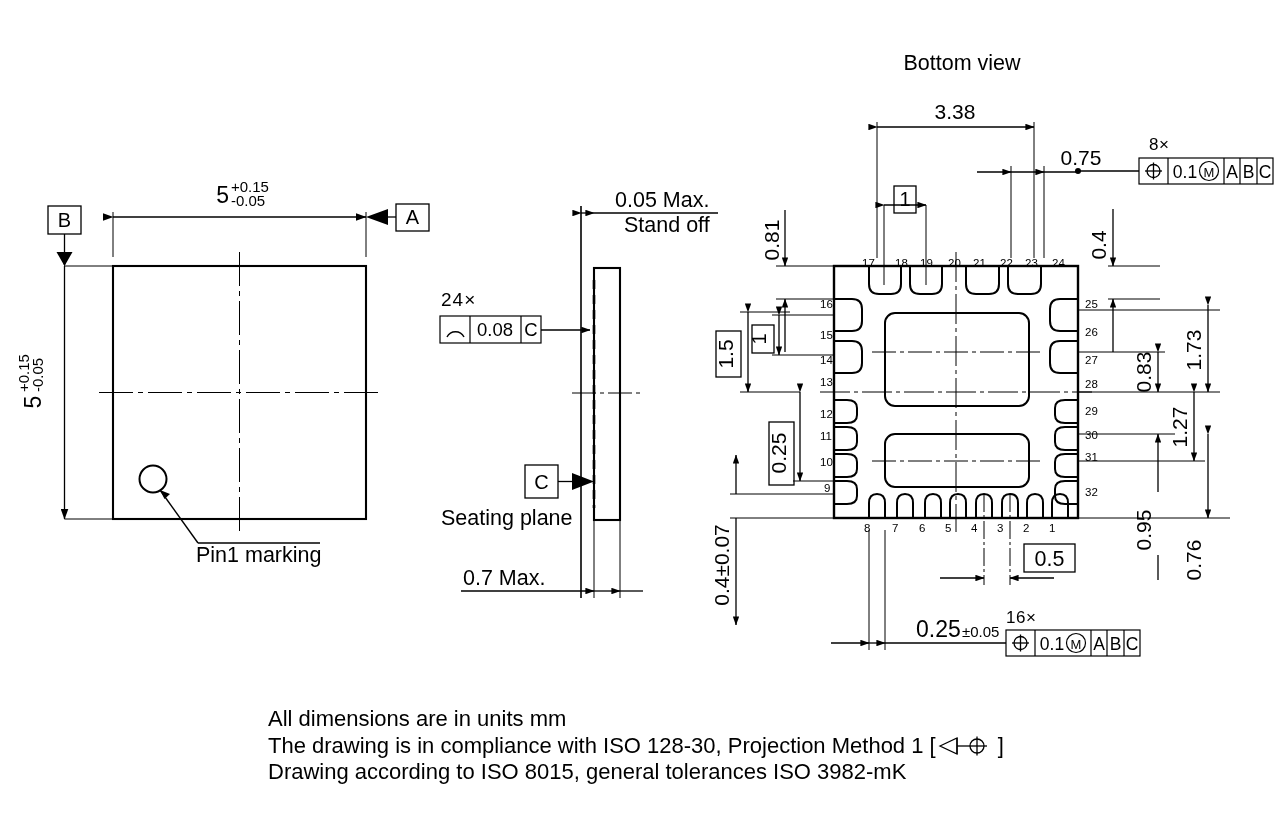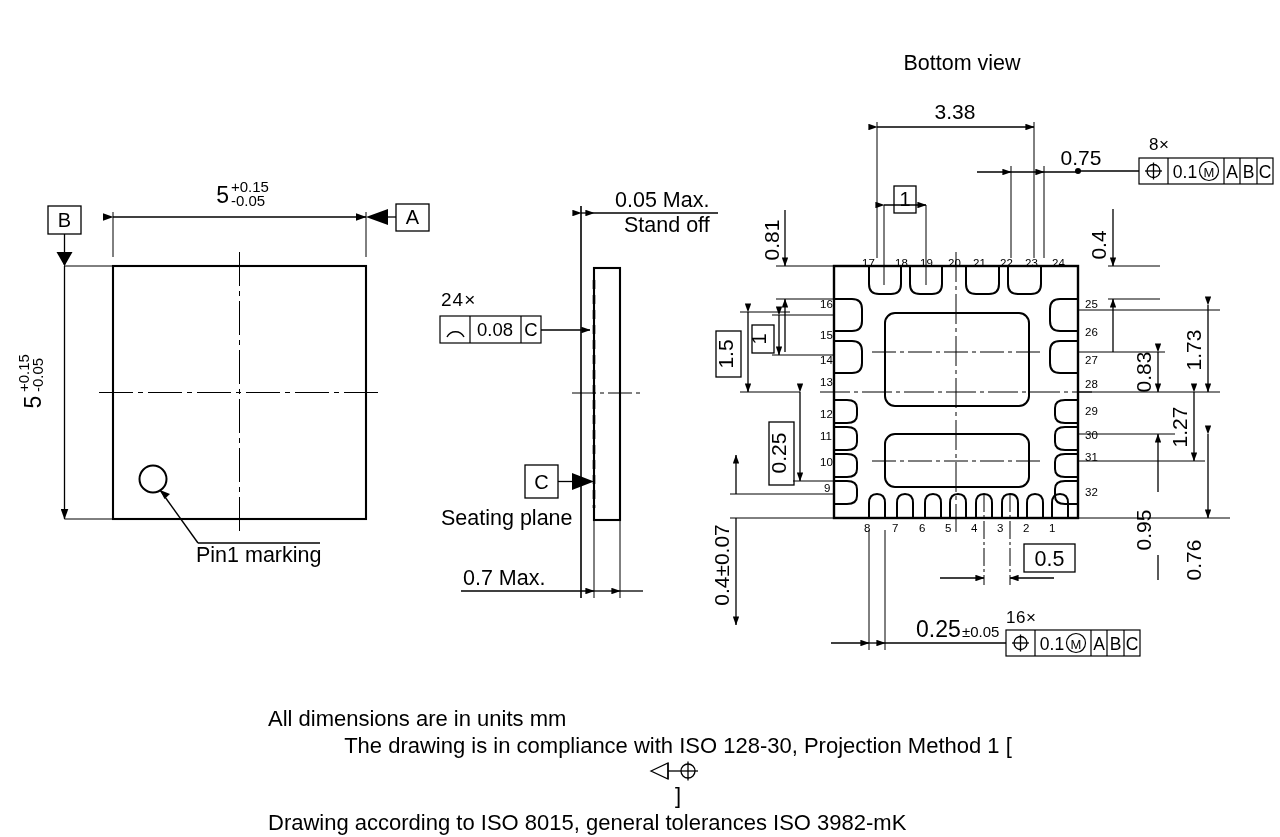--- a/index.html
+++ b/index.html
@@ -4,21 +4,21 @@
 <title>Package Mechanical Drawing</title>
 <style>
   html,body{margin:0;padding:0;background:#ffffff;}
   body{width:1280px;height:837px;position:relative;overflow:hidden;
        font-family:"Liberation Sans","DejaVu Sans",sans-serif;color:#000;}
   #sheet{position:absolute;left:0;top:0;width:1280px;height:837px;}
   svg{display:block;}
   text{font-family:"Liberation Sans","DejaVu Sans",sans-serif;fill:#000;}
   .notes{position:absolute;left:268px;top:706px;width:820px;}
   .note-line{font-size:22px;line-height:26.5px;white-space:nowrap;color:#000;}
-  .note-row{display:flex;align-items:center;gap:0px;flex-direction:column;}
+  .note-row{display:flex;align-items:center;gap:0px;}
 </style>
 </head>
 <body>
 
 <div id="sheet">
 
 <svg width="1280" height="837" viewBox="0 0 1280 837">
   <defs>
     <marker id="ah" markerWidth="11" markerHeight="8" refX="10.5" refY="4" orient="auto" markerUnits="userSpaceOnUse">
       <path d="M0,0 L11,4 L0,8 Z" fill="#000"></path>

